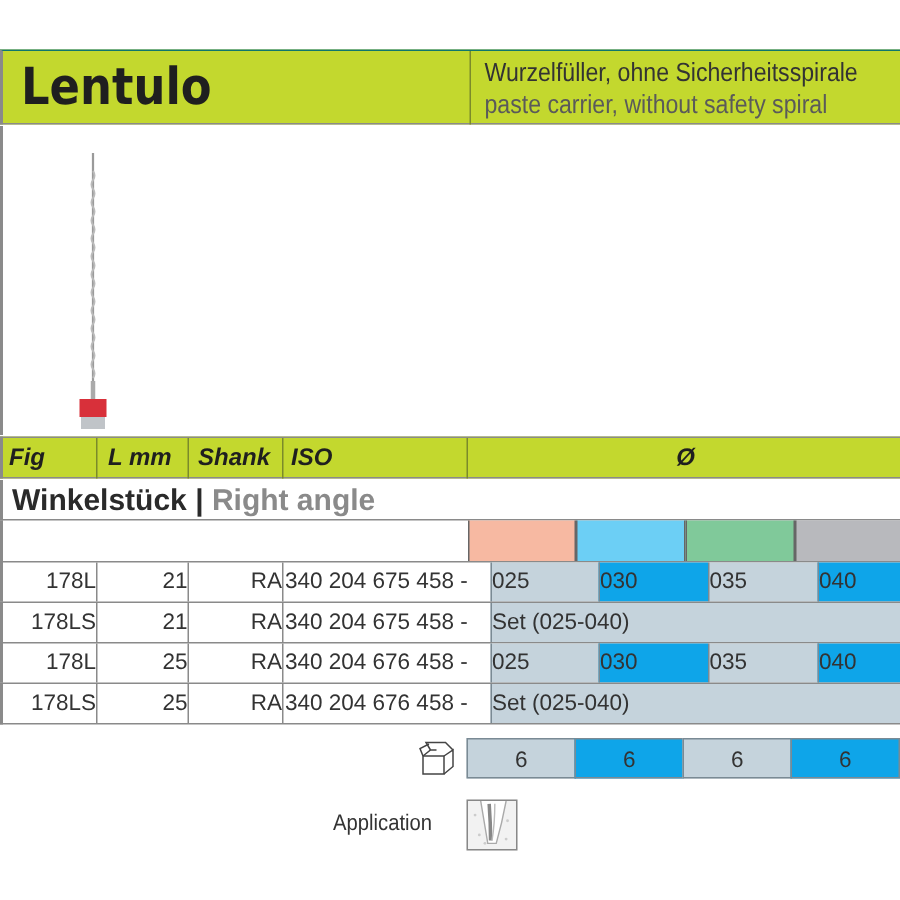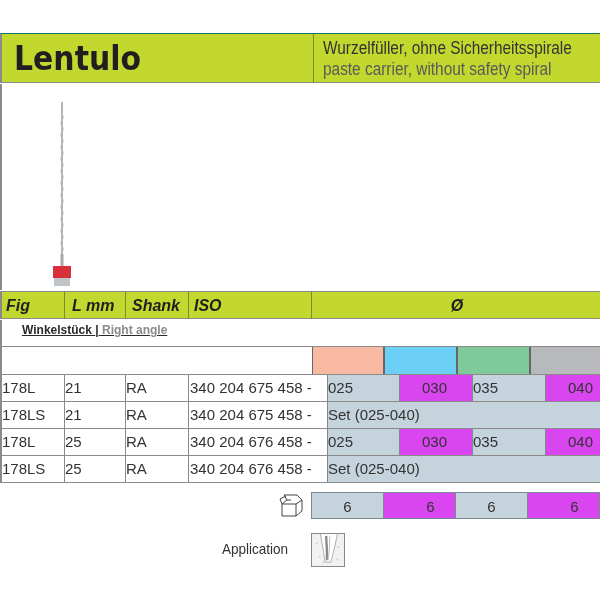--- a/index.html
+++ b/index.html
@@ -38,32 +38,32 @@
     border-left: 2px solid #8a8a8a;
     font-style: italic;
   }
   .th { position: absolute; top: 0; height: 27px; line-height: 27px; font-weight: bold; font-size: 16px; color: #1f1f1f; }
   .th-div { position: absolute; top: 0; width: 1px; height: 27px; background: #7b8a2a; }
 
   .section-row {
     position: absolute; left: 0; top: 320px; width: 600px; height: 27px;
     border-left: 2px solid #8a8a8a; border-bottom: 1px solid #8a8a8a;
   }
-  .section-de { position: absolute; left: 20px; top: 3px; font-size: 12px; font-weight: bold; color: #2a2a2a; text-decoration: underline; }
+  .section-de { position: absolute; left: 6px; top: 3px; font-size: 20px; font-weight: bold; color: #2a2a2a; }
   .section-en { color: #8a8a8a; font-weight: bold; }
 
   .color-row { position: absolute; left: 0; top: 347px; width: 600px; height: 27px; border-left: 2px solid #8a8a8a; }
   .swatch { position: absolute; top: 0; height: 27px; border-right: 1px solid #666; border-left: 1px solid #666; }
 
   .data-row { position: absolute; left: 0; width: 600px; height: 27px; border-left: 2px solid #8a8a8a; border-top: 1px solid #8a8a8a; }
-  .cell { position: absolute; top: 0; height: 26px; line-height: 26px; font-size: 15px; color: #333; text-align: left; }
+  .cell { position: absolute; top: 0; height: 26px; line-height: 26px; font-size: 15px; color: #333; text-align: right; }
   .cell-div { position: absolute; top: 0; width: 1px; height: 26px; background: #8a8a8a; }
   .dcell { position: absolute; top: 0; height: 26px; line-height: 26px; font-size: 15px; color: #333; text-align: left; border-left: 1px solid #7a8a94; margin-left: 15px; }
   .light { background: #c5d3dc; }
-  .dark { background: #d946ef; padding-left: 22px; }
+  .dark { background: #0ea5e9; }
 
   .pack-row { position: absolute; left: 0; top: 492px; width: 600px; height: 27px; }
   .pack-cell { position: absolute; top: 0; height: 27px; line-height: 27px; font-size: 15px; color: #333; text-align: center; border: 1px solid #7a8a94; }
 
   .app-label { position: absolute; left: 222px; top: 540px; font-size: 15px; color: #333; transform: scaleX(0.9); transform-origin: left center; }
   .app-icon { position: absolute; left: 311px; top: 533px; width: 34px; height: 34px; border: 1px solid #888; background: #f4f4f4; }
 </style>
 </head>
 <body>
 

